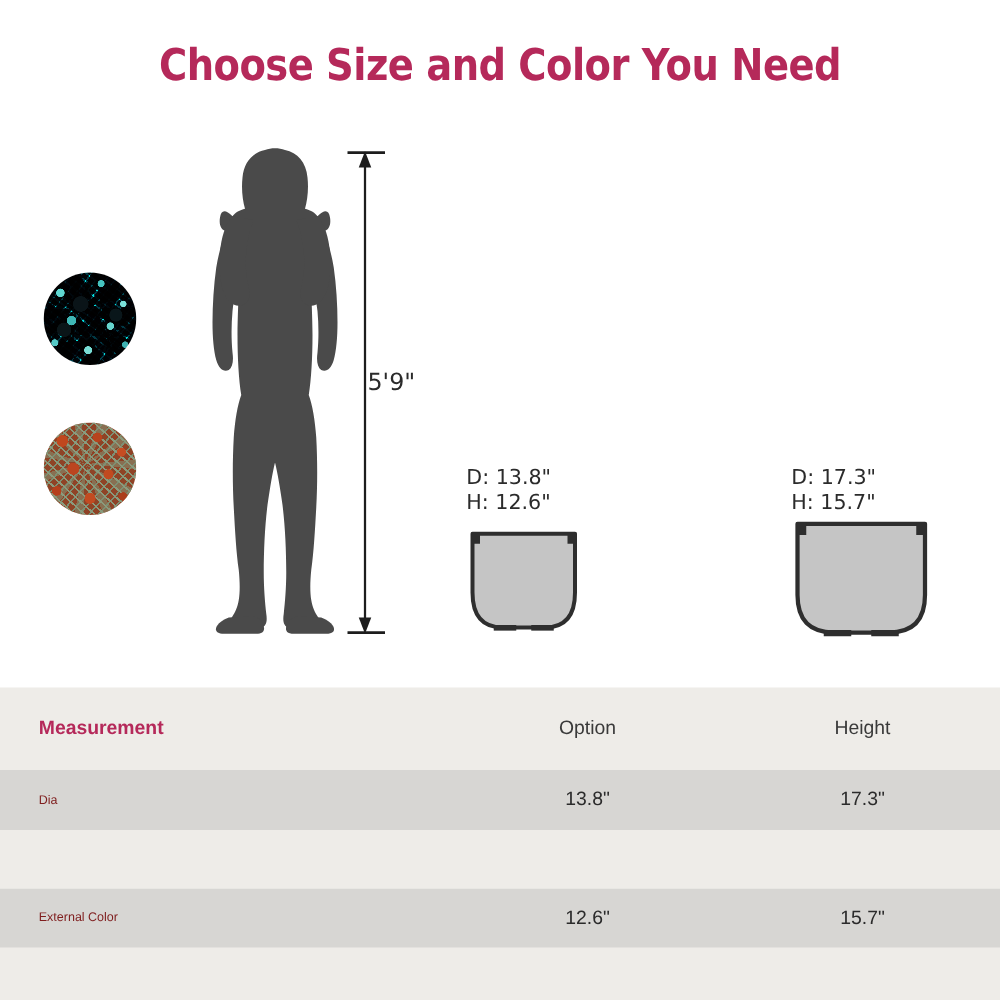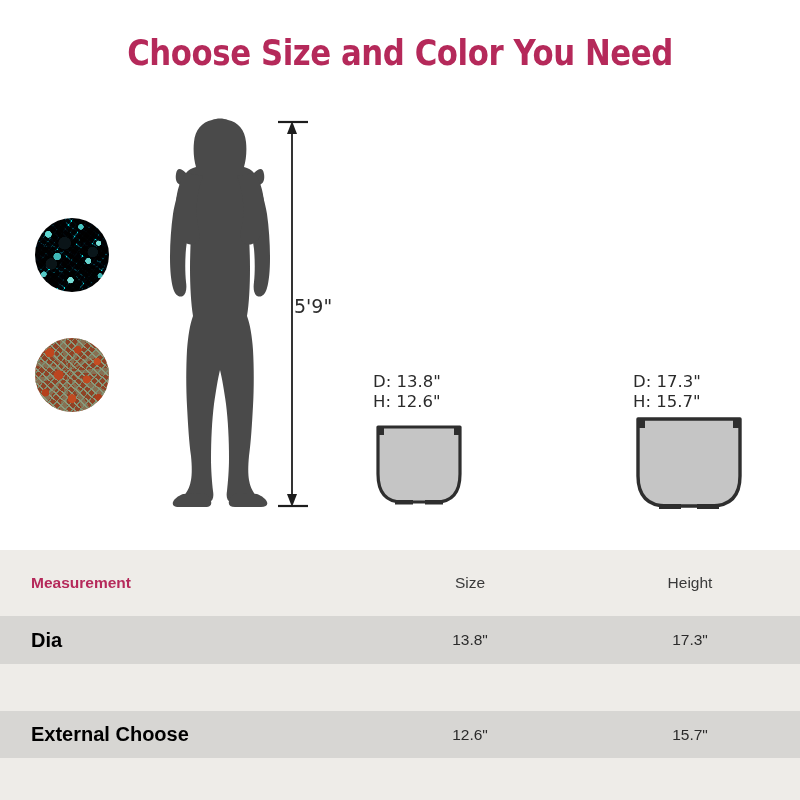--- a/index.html
+++ b/index.html
@@ -172,23 +172,22 @@
     left: 0;
     width: 800px;
     display: flex;
     align-items: center;
   }
   .trow.alt { background: #d7d6d3; }
   .cell-label {
     width: 360px;
     padding-left: 31px;
     box-sizing: border-box;
-    font-size: 20px;
-    color: #000000;
-    font-weight: bold;
+    font-size: 10px;
+    color: #7f1d1d;
   }
   .cell-val {
     width: 220px;
     text-align: center;
     font-size: 15.5px;
     color: #2b2b2b;
   }
   #thead .cell-label {
     color: #b5295a;
     font-weight: bold;
@@ -288,32 +287,32 @@
       <span class="tri"></span>
       <span>Size Option</span>
     </div>
 
   </div>
 
   <div id="spec-table">
 
     <div class="trow" id="thead" style="top:0px;height:66px">
       <div class="cell-label">Measurement</div>
-      <div class="cell-val">Size</div>
+      <div class="cell-val">Option</div>
       <div class="cell-val">Height</div>
     </div>
 
     <div class="trow alt" style="top:66px;height:48px">
       <div class="cell-label">Dia</div>
       <div class="cell-val">13.8"</div>
       <div class="cell-val">17.3"</div>
     </div>
 
 
     <div class="trow alt" style="top:161px;height:47px">
-      <div class="cell-label">External Choose</div>
+      <div class="cell-label">External Color</div>
       <div class="cell-val">12.6"</div>
       <div class="cell-val">15.7"</div>
     </div>
 
   </div>
 
 </div>
 
 </body></html>

